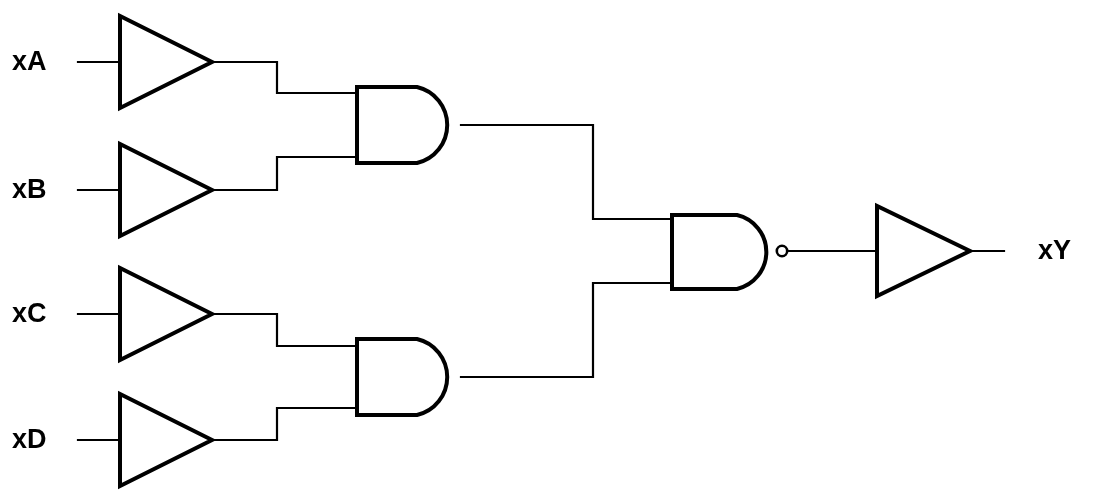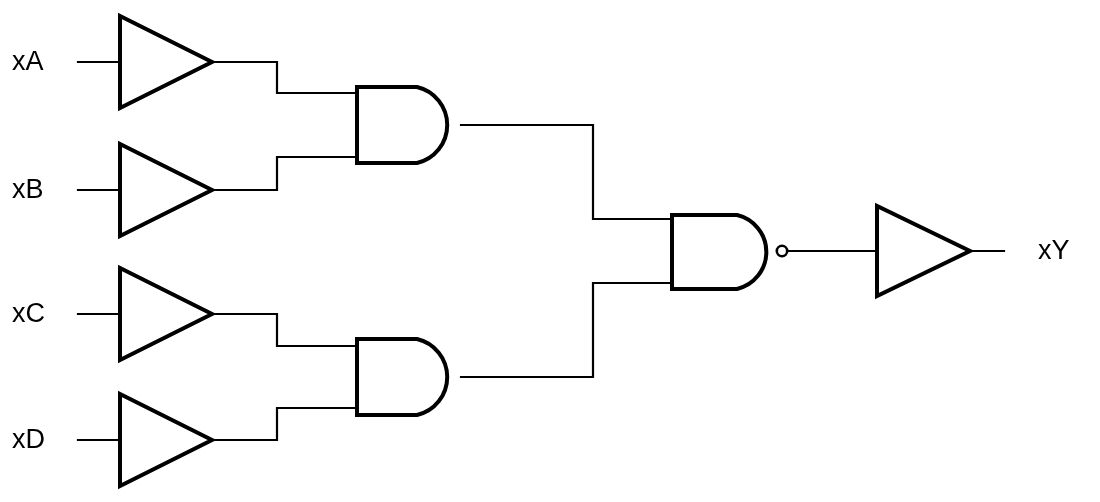--- a/index.html
+++ b/index.html
@@ -12,20 +12,21 @@
     width: 1100px;
     height: 502px;
     overflow: hidden;
     font-family: "Liberation Sans", sans-serif;
   }
   #circuit-root {
     position: relative;
     width: 1100px;
     height: 502px;
     background: #ffffff;
+    font-weight: bold;
   }
   svg#circuit-svg {
     display: block;
     width: 1100px;
     height: 502px;
   }
   .wire {
     fill: none;
     stroke: #000000;
     stroke-width: 2.2;

